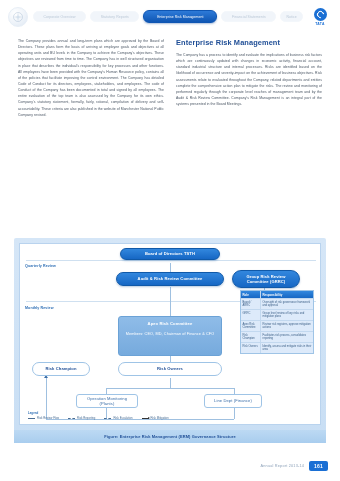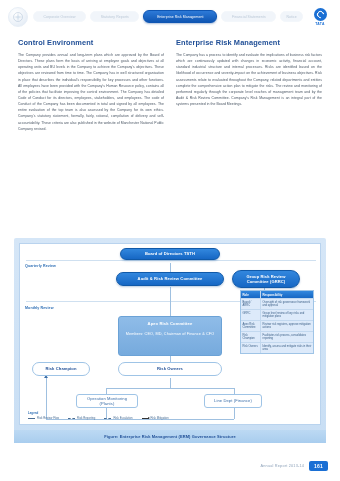--- a/index.html
+++ b/index.html
@@ -216,21 +216,20 @@
   <div class="logo-tata">
     <div class="logo-circle">
         <span></span>
       </div>
     <div class="logo-word">TATA</div>
   </div>
 </div>
 
 <div class="content">
   <div class="col">
-    <h2 class="sec-title">Control Environment</h2>
     <p class="body">The Company provides annual and long-term plans which are approved by the Board of Directors. These plans form the basis of arriving at employee goals and objectives at all operating units and BU levels in the Company to achieve the Company's objectives. These objectives are reviewed from time to time. The Company has in well structured organisation in place that describes the individual's responsibility for key processes and other functions. All employees have been provided with the Company's Human Resource policy, contains all of the policies that facilitate improving the control environment. The Company has detailed Code of Conduct for its directors, employees, stakeholders, and employees. The code of Conduct of the Company has been documented in total and signed by all employees. The entire evaluation of the top team is also assessed by the Company for its own ethics. Company's statutory statement, formally, fairly, rational, compilation of delivery and self-accountability. These criteria are also published in the website of Manchester National Public Company revised.</p>
   </div>
   <div class="col">
     <h2 class="sec-title">Enterprise Risk Management</h2>
     <p class="body">The Company has a process to identify and evaluate the implications of business risk factors which are continuously updated with changes in economic activity, financial account, standard industrial structure and internal processes. Risks are identified based on the likelihood of occurrence and severity-impact on the achievement of business objectives. Risk assessments relate to evaluated throughout the Company, related departments and entities complete the comprehensive action plan to mitigate the risks. The review and monitoring of performed regularly through the corporate level reaches of management team and by the Audit &amp; Risk Review Committee. Company's Risk Management is an integral part of the systems presented in the Board Meetings.</p>
   </div>
 </div>
 
 <div class="diagram-wrap">
   <div class="diagram-inner">

